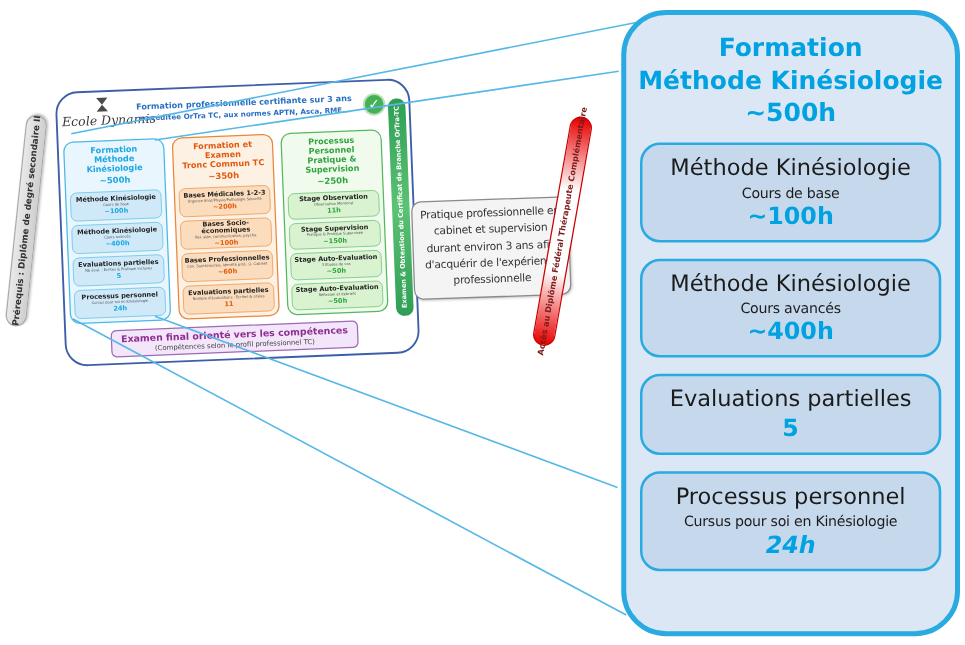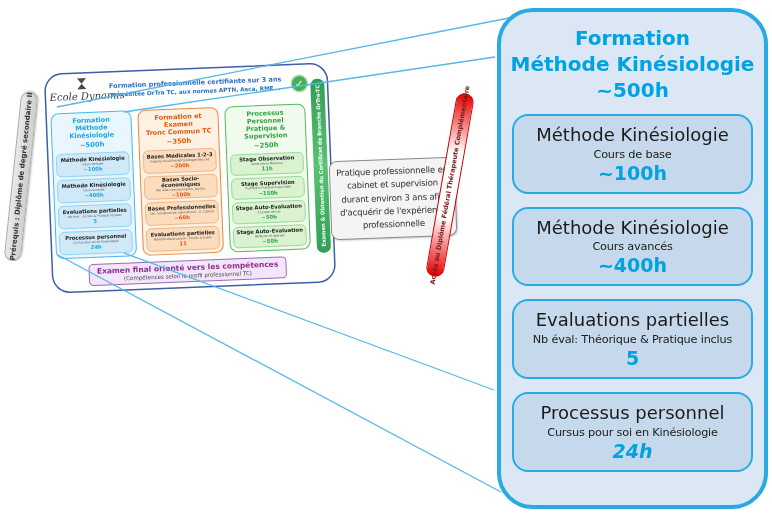--- a/index.html
+++ b/index.html
@@ -231,21 +231,20 @@
         <div class="ps">Cours de base</div>
         <div class="pv">~100h</div>
       </div>
       <div class="pbox">
         <div class="pt">Méthode Kinésiologie</div>
         <div class="ps">Cours avancés</div>
         <div class="pv">~400h</div>
       </div>
       <div class="pbox">
         <div class="pt">Evaluations partielles</div>
-        <div class="ps">Nb éval: Théorique &amp; Pratique inclus</div>
         <div class="pv">5</div>
       </div>
       <div class="pbox">
         <div class="pt">Processus personnel</div>
         <div class="ps">Cursus pour soi en Kinésiologie</div>
         <div class="pv italic">24h</div>
       </div>
     </div>
   </div>
 

